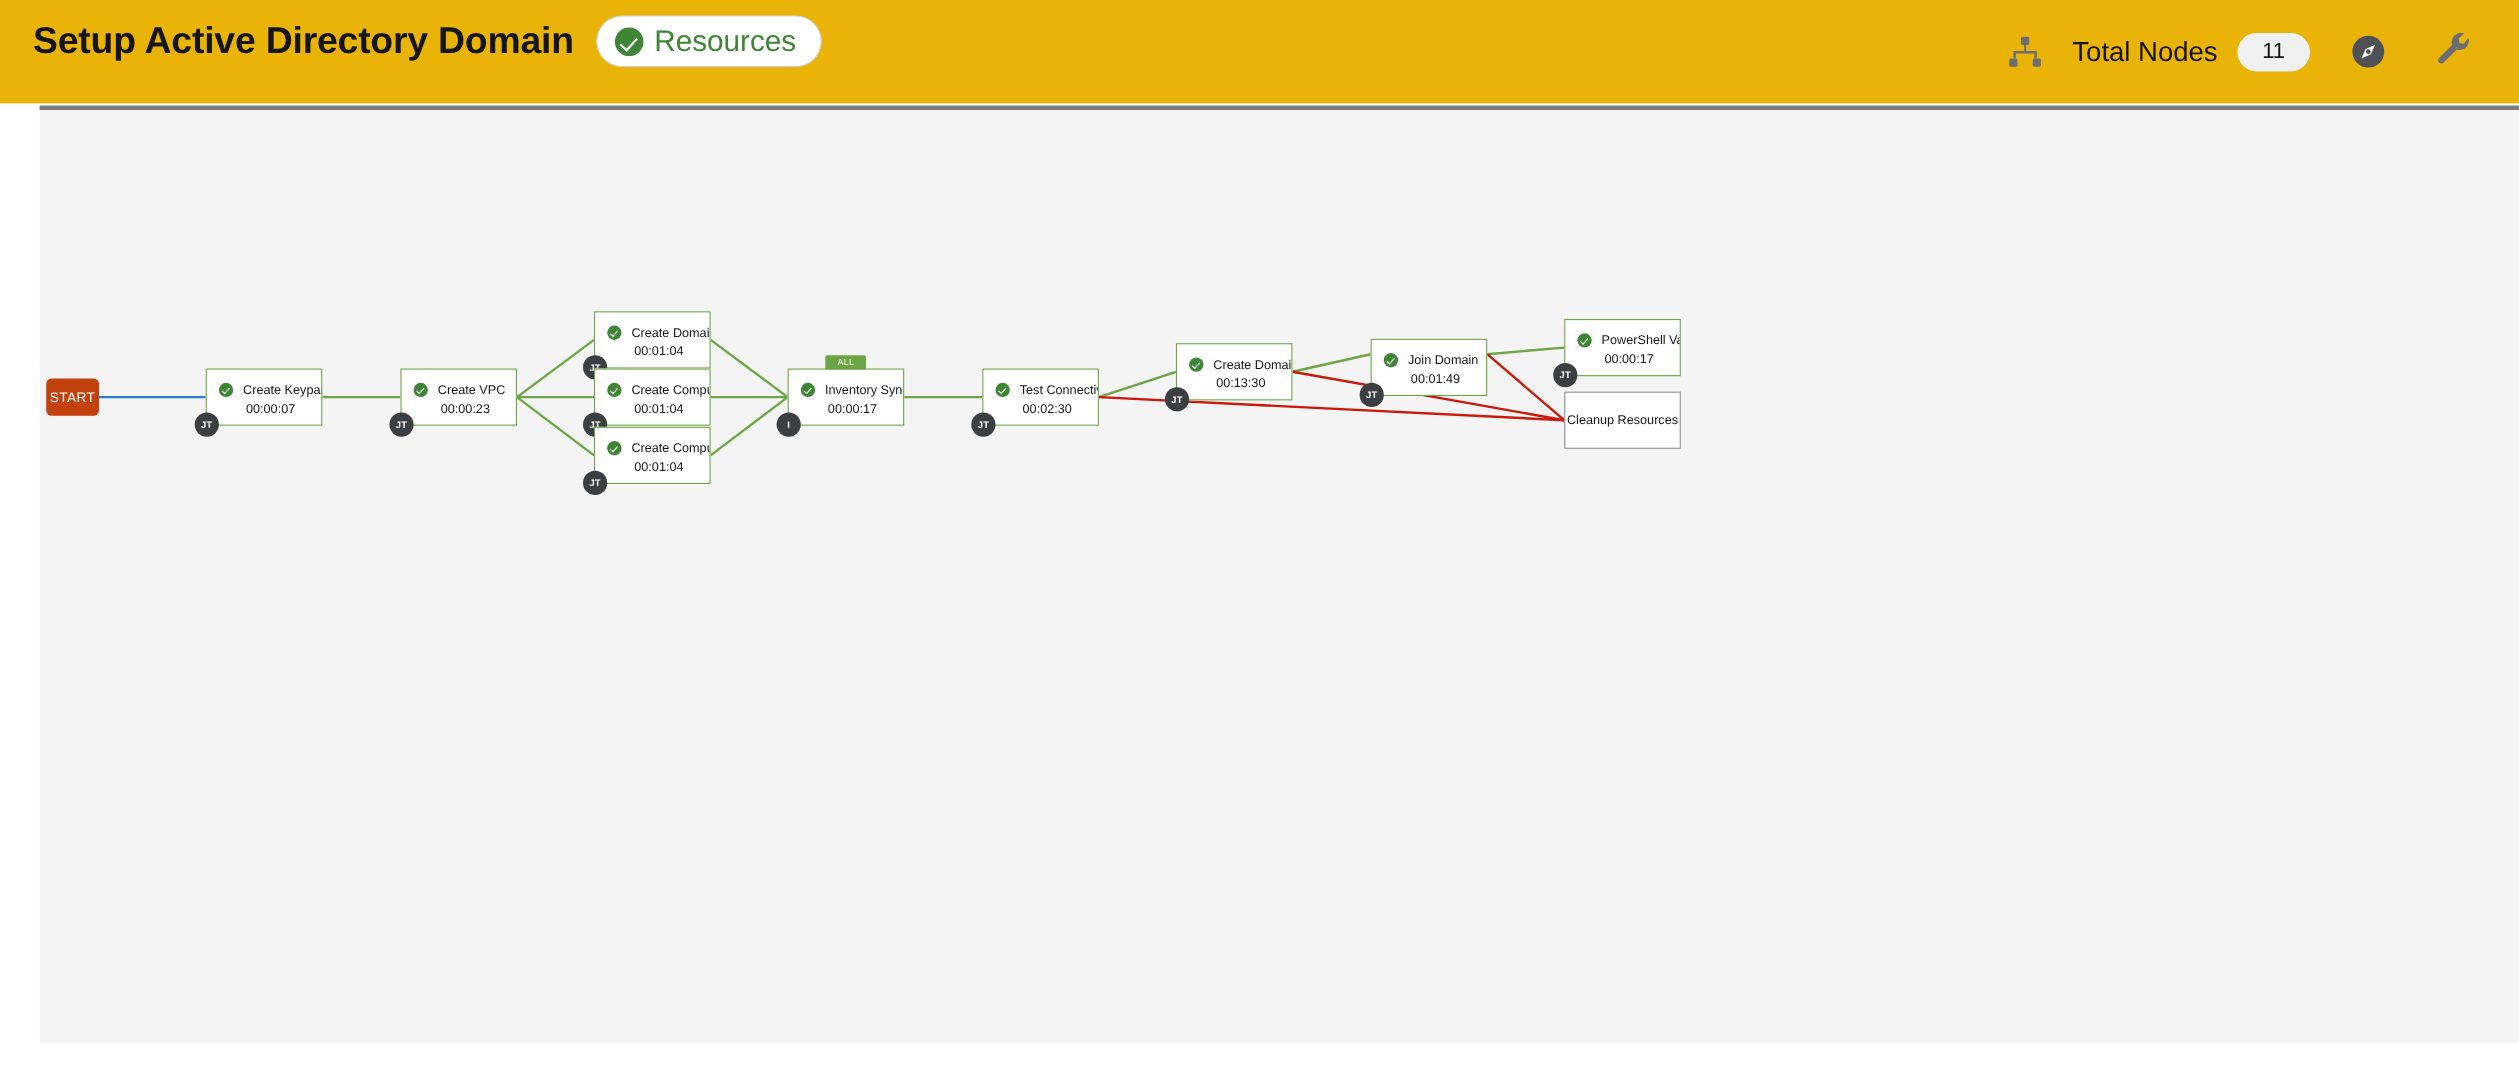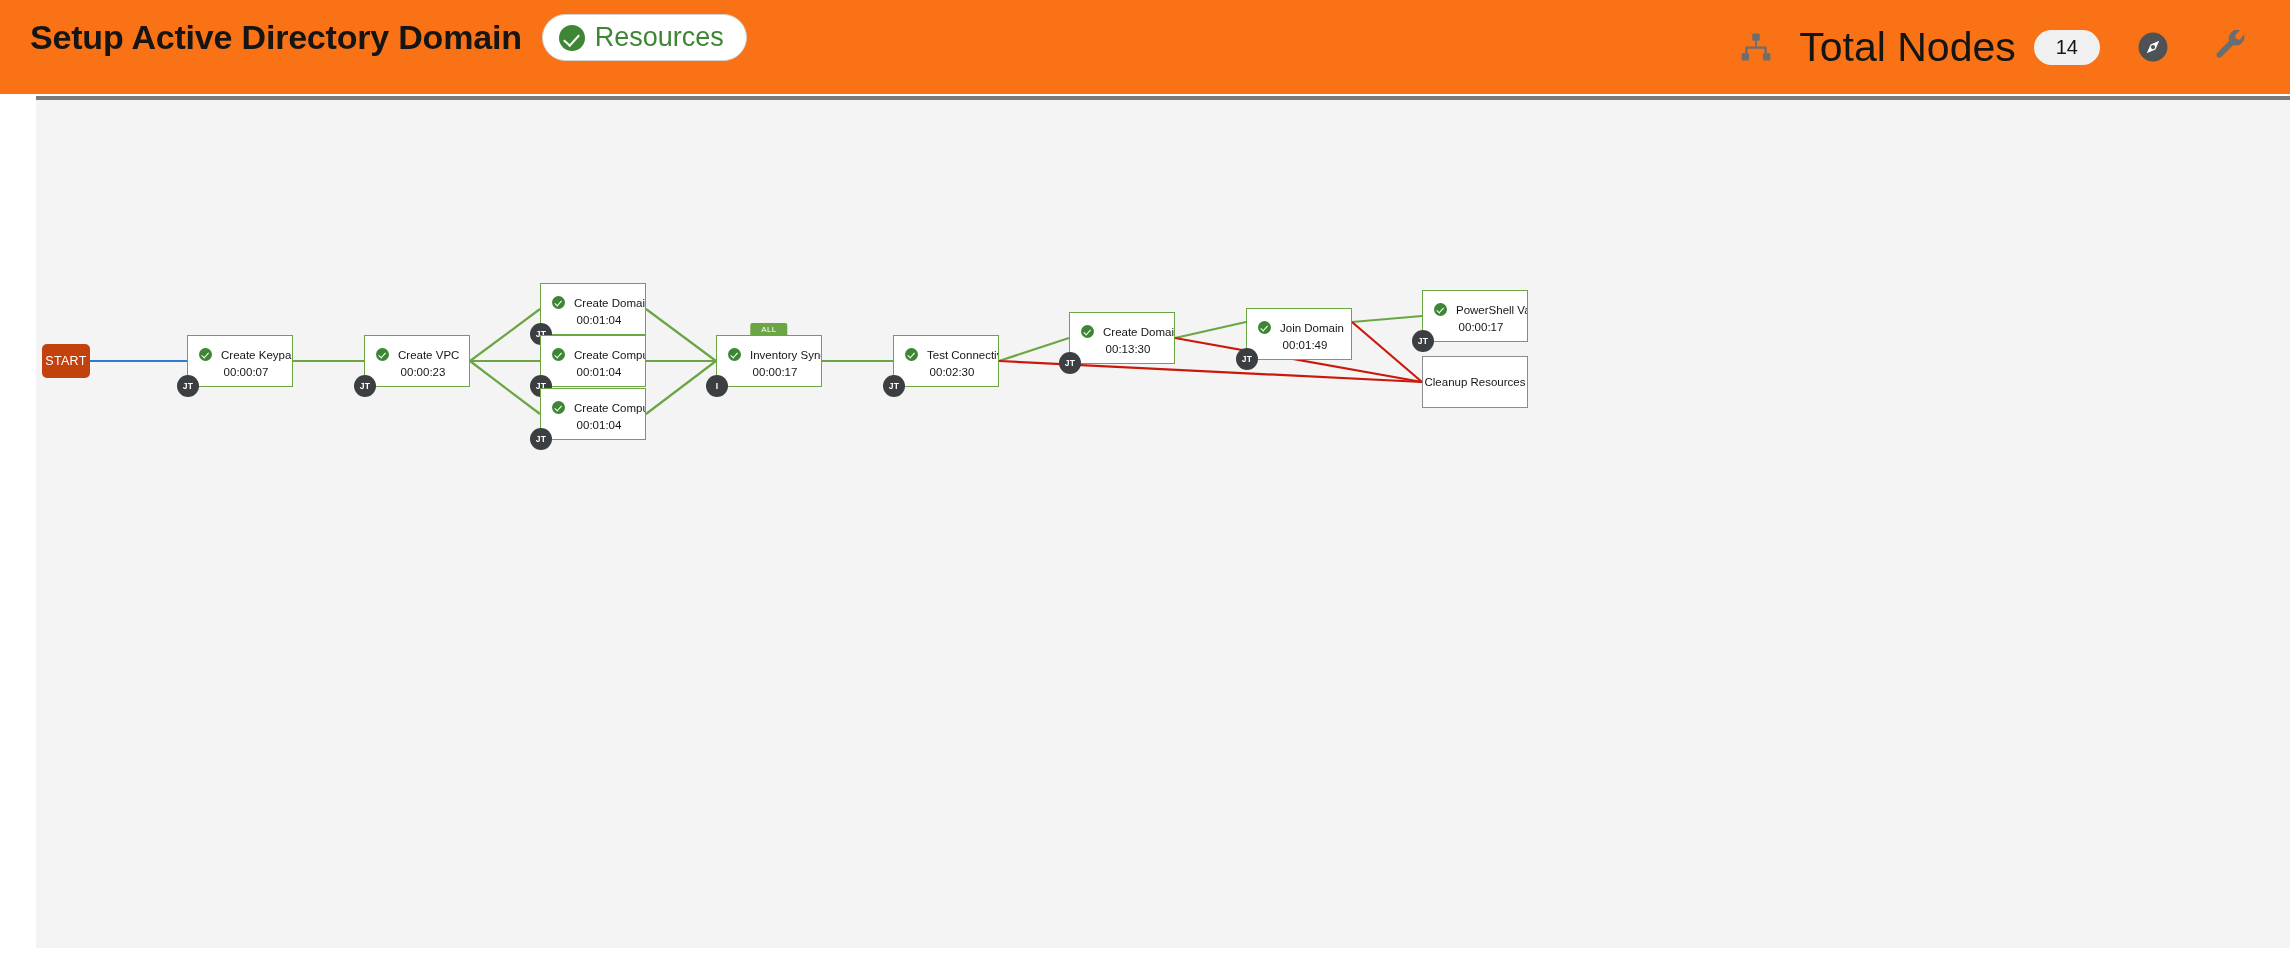--- a/index.html
+++ b/index.html
@@ -7,21 +7,21 @@
     width: 2290px; height: 974px;
     background: #ffffff;
     font-family: "Liberation Sans", sans-serif;
     overflow: hidden;
   }
 
   
   #header {
     position: absolute; left: 0; top: 0;
     width: 2290px; height: 94px;
-    background: #f97316;
+    background: #eab308;
     display: flex; align-items: center;
   }
   #title-group {
     position: absolute; left: 30px; top: 14px;
     display: flex; align-items: center; gap: 20px;
   }
   #page-title {
     font-size: 34px; font-weight: bold; color: #151515;
     letter-spacing: -0.2px; white-space: nowrap;
   }
@@ -40,21 +40,21 @@
     border: solid #ffffff; border-width: 0 2.6px 2.6px 0;
     transform: rotate(42deg);
   }
   #status-text { font-size: 27px; color: #3e8635; white-space: nowrap; }
 
   #header-right {
     position: absolute; right: 28px; top: 0; height: 94px;
     display: flex; align-items: center; gap: 0px;
   }
   #total-nodes-group { display: flex; align-items: center; gap: 18px; }
-  #nodes-label { font-size: 41px; color: #151515; white-space: nowrap; }
+  #nodes-label { font-size: 25px; color: #151515; white-space: nowrap; }
   #nodes-count {
     background: #f0f0f0; border-radius: 18px;
     padding: 6px 22px; font-size: 20px; color: #151515;
     min-width: 66px; text-align: center;
   }
   .hdr-icon-btn {
     display: flex; align-items: center; justify-content: center;
     width: 62px; height: 62px; background: none; border: none;
     cursor: pointer;
   }
@@ -149,21 +149,21 @@
     <div id="total-nodes-group">
       <span class="hdr-icon-btn" style="width:50px;height:50px;">
         <svg width="32" height="32" viewBox="0 0 24 24" fill="#6a6e73">
           <rect x="9.2" y="1.8" width="5.6" height="5.6" rx="1"></rect>
           <rect x="1.2" y="16.6" width="5.6" height="5.6" rx="1"></rect>
           <rect x="17.2" y="16.6" width="5.6" height="5.6" rx="1"></rect>
           <path d="M11.3 7.4v4.2H4v5h1.7v-3.3h12.6v3.3H20v-5h-7.3V7.4z"></path>
         </svg>
       </span>
       <span id="nodes-label">Total Nodes</span>
-      <span id="nodes-count">14</span>
+      <span id="nodes-count">11</span>
     </div>
 
     <button class="hdr-icon-btn" style="margin-left:22px;">
       <svg width="34" height="34" viewBox="0 0 24 24">
         <circle cx="12" cy="12" r="10.2" fill="#4f5255"></circle>
         <path d="M16.4 7.6 10.3 10.3 7.6 16.4l6.1-2.7z" fill="#ffffff"></path>
         <circle cx="12" cy="12" r="1.5" fill="#4f5255"></circle>
       </svg>
     </button>
 

